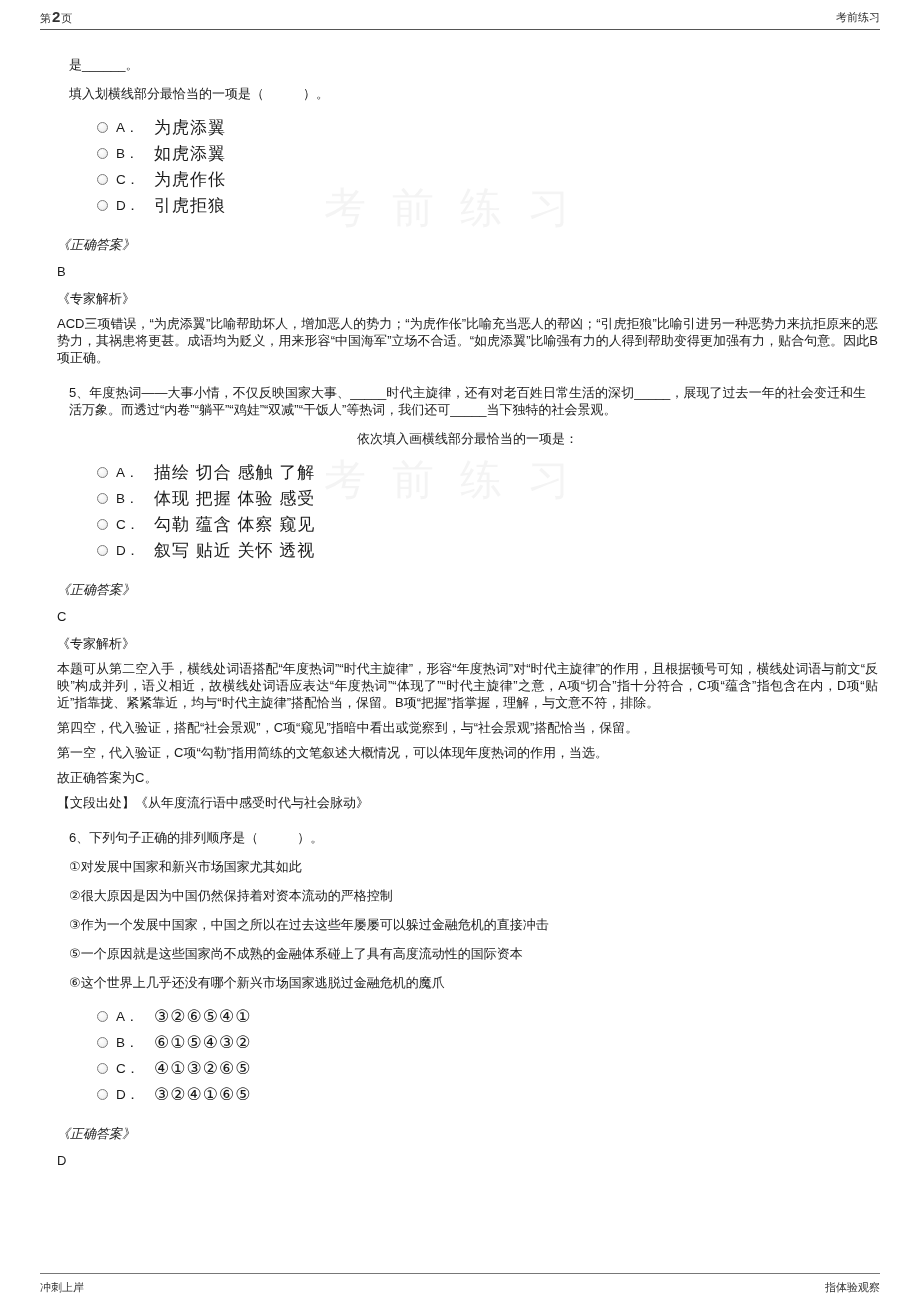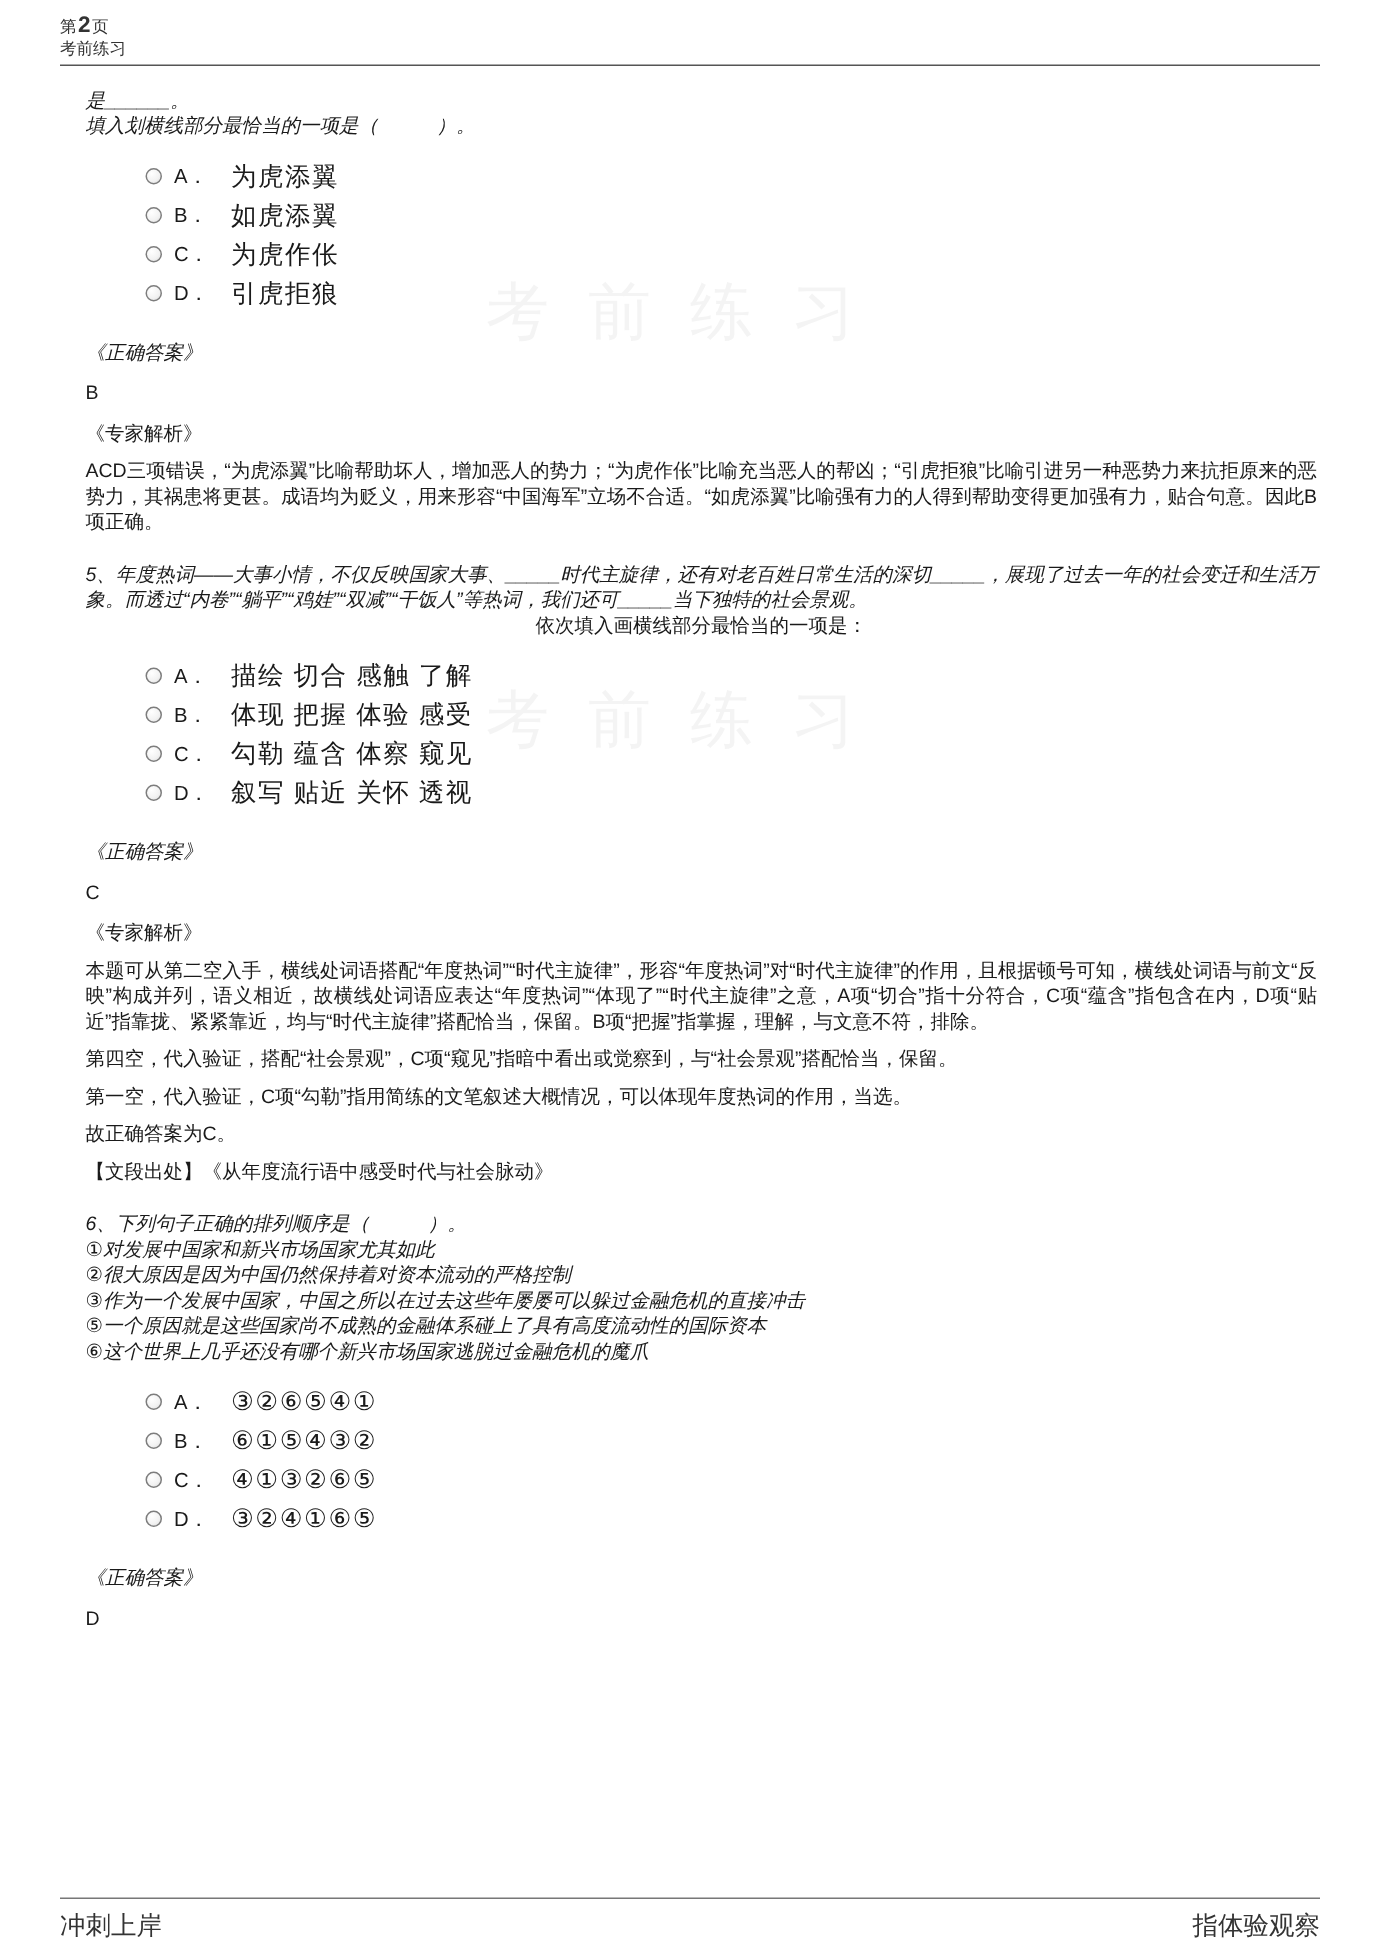--- a/index.html
+++ b/index.html
@@ -6,23 +6,23 @@
   .page{
     position:relative;
     width:920px;height:1302px;
     background:#ffffff;
     font-family:"Liberation Sans","DejaVu Sans",sans-serif;
     color:#1a1a1a;
     overflow:hidden;
   }
   
   .hdr{
-    display:flex;justify-content:space-between;align-items:flex-start;
+    display:flex;justify-content:space-between;align-items:center;
     padding:8px 40px 0 40px;
-    font-size:11px;color:#333;flex-direction:column;
+    font-size:11px;color:#333;
   }
   .hdr .pnum{font-size:15px;font-weight:bold;padding:0 1px;}
   .hdr-rule{margin:3px 40px 0 40px;border-top:1px solid #555;height:0;}
   
   .watermark{
     position:absolute;left:0;width:920px;
     text-align:center;
     font-size:42px;letter-spacing:26px;
     color:rgba(60,60,60,0.06);
     white-space:nowrap;
@@ -33,21 +33,21 @@
   .wm2{top:452px;}
   
   .content{
     position:relative;
     padding:14px 42px 0 57px;
     font-size:13px;line-height:17px;
   }
   .question{margin-top:18px;}
   .question:first-child{margin-top:0;}
   p{margin:0;}
-  .stem{margin:0;min-height:17px;text-align:justify;font-style:italic;}
+  .stem{margin:12px;min-height:17px;text-align:justify;}
   .prompt{text-align:center;}
   .options{margin:12px 0 4px 40px;}
   .option{display:flex;align-items:center;height:26px;cursor:default;}
   .radio{
     width:11px;height:11px;border-radius:50%;
     border:1px solid #7d7d7d;
     background:radial-gradient(circle at 35% 30%, #ffffff 0%, #f2f2f2 60%, #d9d9d9 100%);
     box-sizing:border-box;
     margin-right:8px;flex:0 0 auto;
   }
@@ -56,21 +56,21 @@
   .answer-label{margin-top:18px;font-style:italic;}
   .answer-value{margin-top:10px;}
   .analysis-label{margin-top:10px;}
   .analysis{margin-top:8px;text-align:justify;}
   
   .ftr{
     position:absolute;left:0;right:0;bottom:0;
     padding:0 40px 7px 40px;
   }
   .ftr-rule{border-top:1px solid #777;height:0;margin-bottom:6px;}
-  .ftr-row{display:flex;justify-content:space-between;font-size:17px;color:#333;}
+  .ftr-row{display:flex;justify-content:space-between;font-size:11px;color:#333;}
 </style>
 </head>
 <body>
 
 <div class="page">
 
   <div class="hdr">
     <div>
       <span>第</span><span class="pnum">2</span><span>页</span>
     </div>

